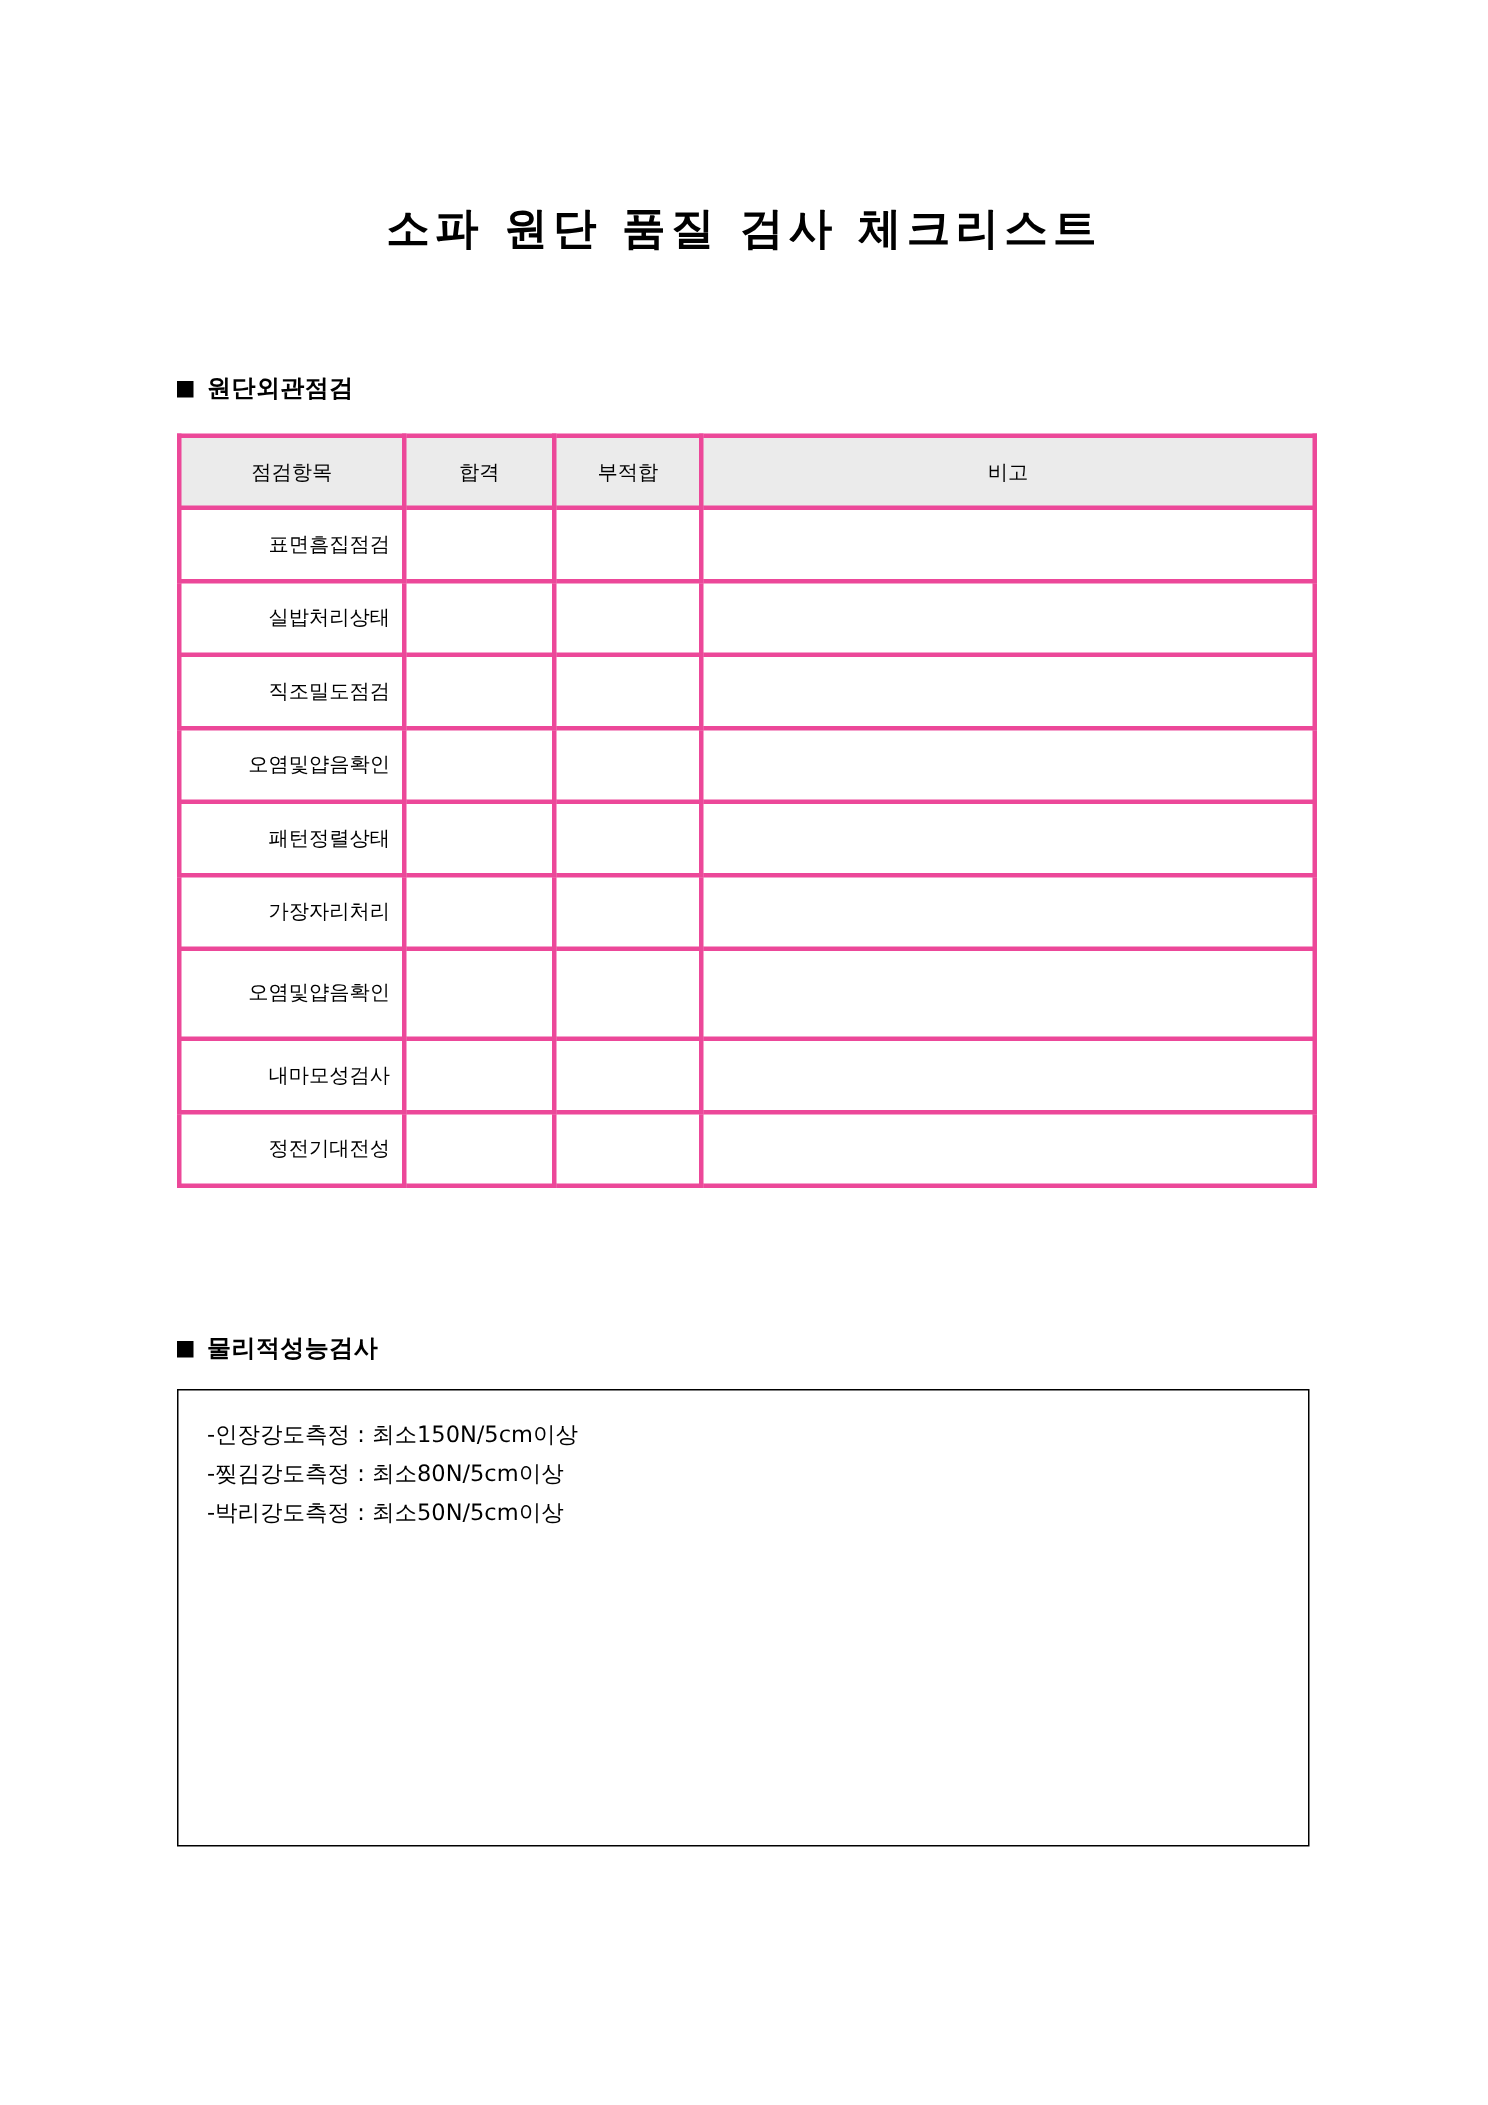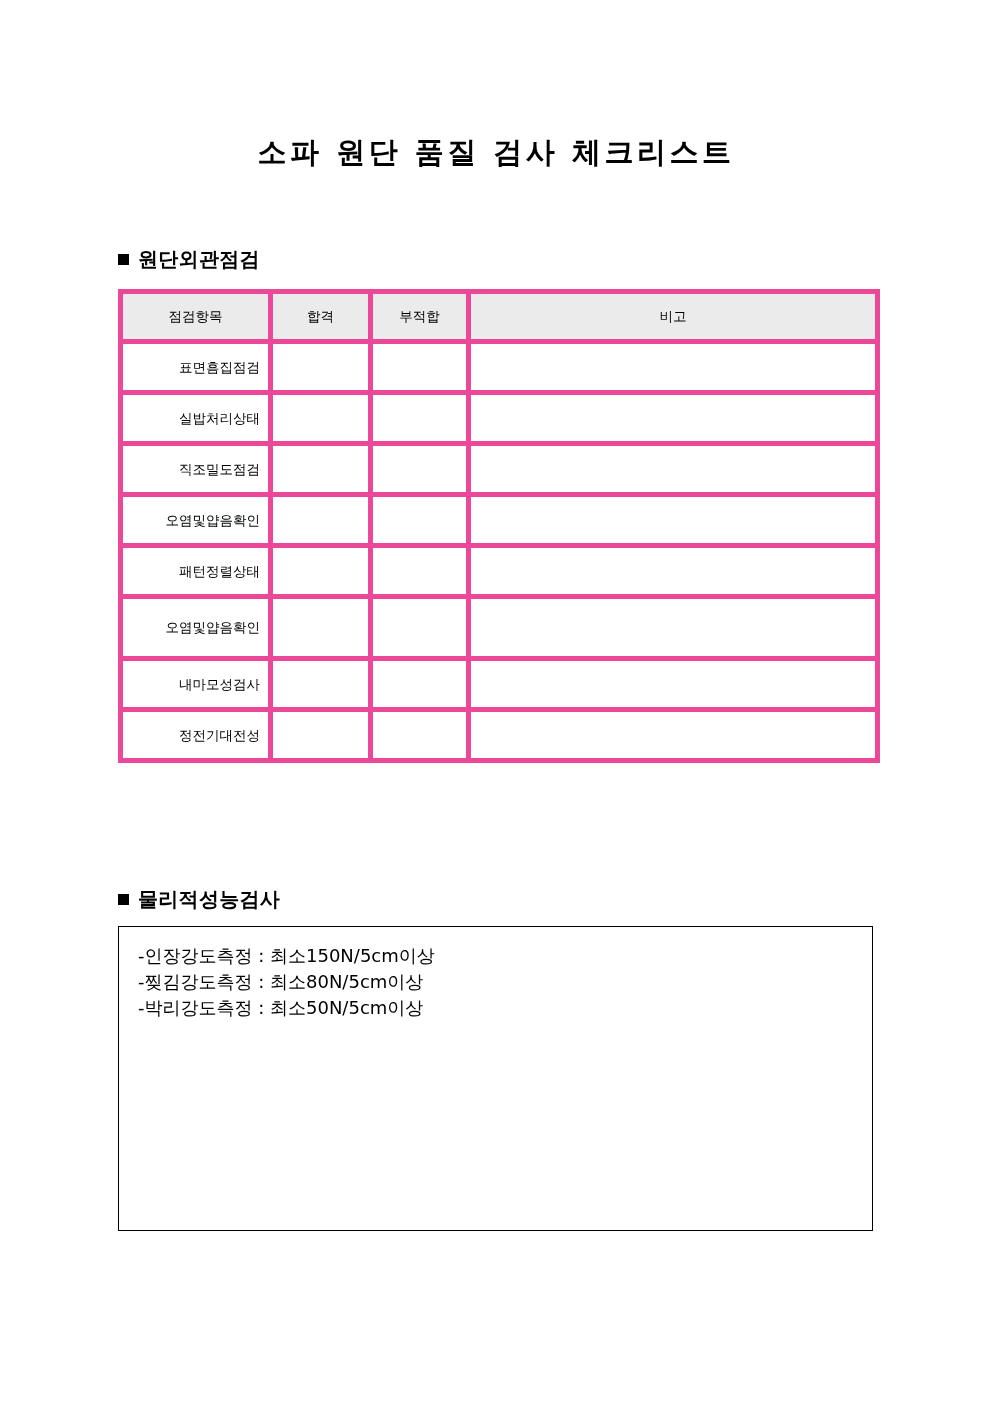--- a/index.html
+++ b/index.html
@@ -40,21 +40,21 @@
     white-space: nowrap;
   }
 
   
   .section-heading {
     position: absolute;
     left: 118px;
     display: flex;
     align-items: center;
     gap: 9px;
-    font-size: 20px;
+    font-size: 16px;
     font-weight: bold;
     line-height: 22px;
     white-space: nowrap;
   }
   .section-heading .bullet-square {
     width: 11px;
     height: 11px;
     background: #000000;
     display: inline-block;
     flex: 0 0 auto;
@@ -78,21 +78,21 @@
     table-layout: fixed;
     font-size: 13.5px;
   }
   .inspect-table col.c-item   { width: 150px; }
   .inspect-table col.c-pass   { width: 100px; }
   .inspect-table col.c-fail   { width: 98px; }
   .inspect-table col.c-note   { width: 409px; }
 
   .inspect-table th,
   .inspect-table td {
-    border: 5px solid #ec4899;
+    border: 3px solid #ec4899;
     padding: 0;
     vertical-align: middle;
   }
   .inspect-table thead th {
     background: #ebebeb;
     height: 45px;
     text-align: center;
     font-weight: normal;
     font-size: 13.5px;
   }
@@ -121,21 +121,21 @@
     left: 118px;
     top: 926px;
     width: 755px;
     height: 305px;
     border: 1px solid #000000;
     background: #ffffff;
     box-sizing: border-box;
     padding: 16px 0 0 0;
   }
   .perf-line {
-    font-size: 18px;
+    font-size: 15px;
     line-height: 26px;
     padding-left: 19px;
     white-space: nowrap;
     letter-spacing: 0px;
   }
 </style>
 </head>
 <body>
 
 <div class="page">
@@ -186,20 +186,26 @@
         <td class="cell-pass"></td>
         <td class="cell-fail"></td>
         <td class="cell-note"></td>
       </tr>
       <tr>
         <td class="cell-item">패턴정렬상태</td>
         <td class="cell-pass"></td>
         <td class="cell-fail"></td>
         <td class="cell-note"></td>
       </tr>
+      <tr>
+        <td class="cell-item">가장자리처리</td>
+        <td class="cell-pass"></td>
+        <td class="cell-fail"></td>
+        <td class="cell-note"></td>
+      </tr>
       <tr class="row-tall">
         <td class="cell-item">오염및얍음확인</td>
         <td class="cell-pass"></td>
         <td class="cell-fail"></td>
         <td class="cell-note"></td>
       </tr>
       <tr>
         <td class="cell-item">내마모성검사</td>
         <td class="cell-pass"></td>
         <td class="cell-fail"></td>

